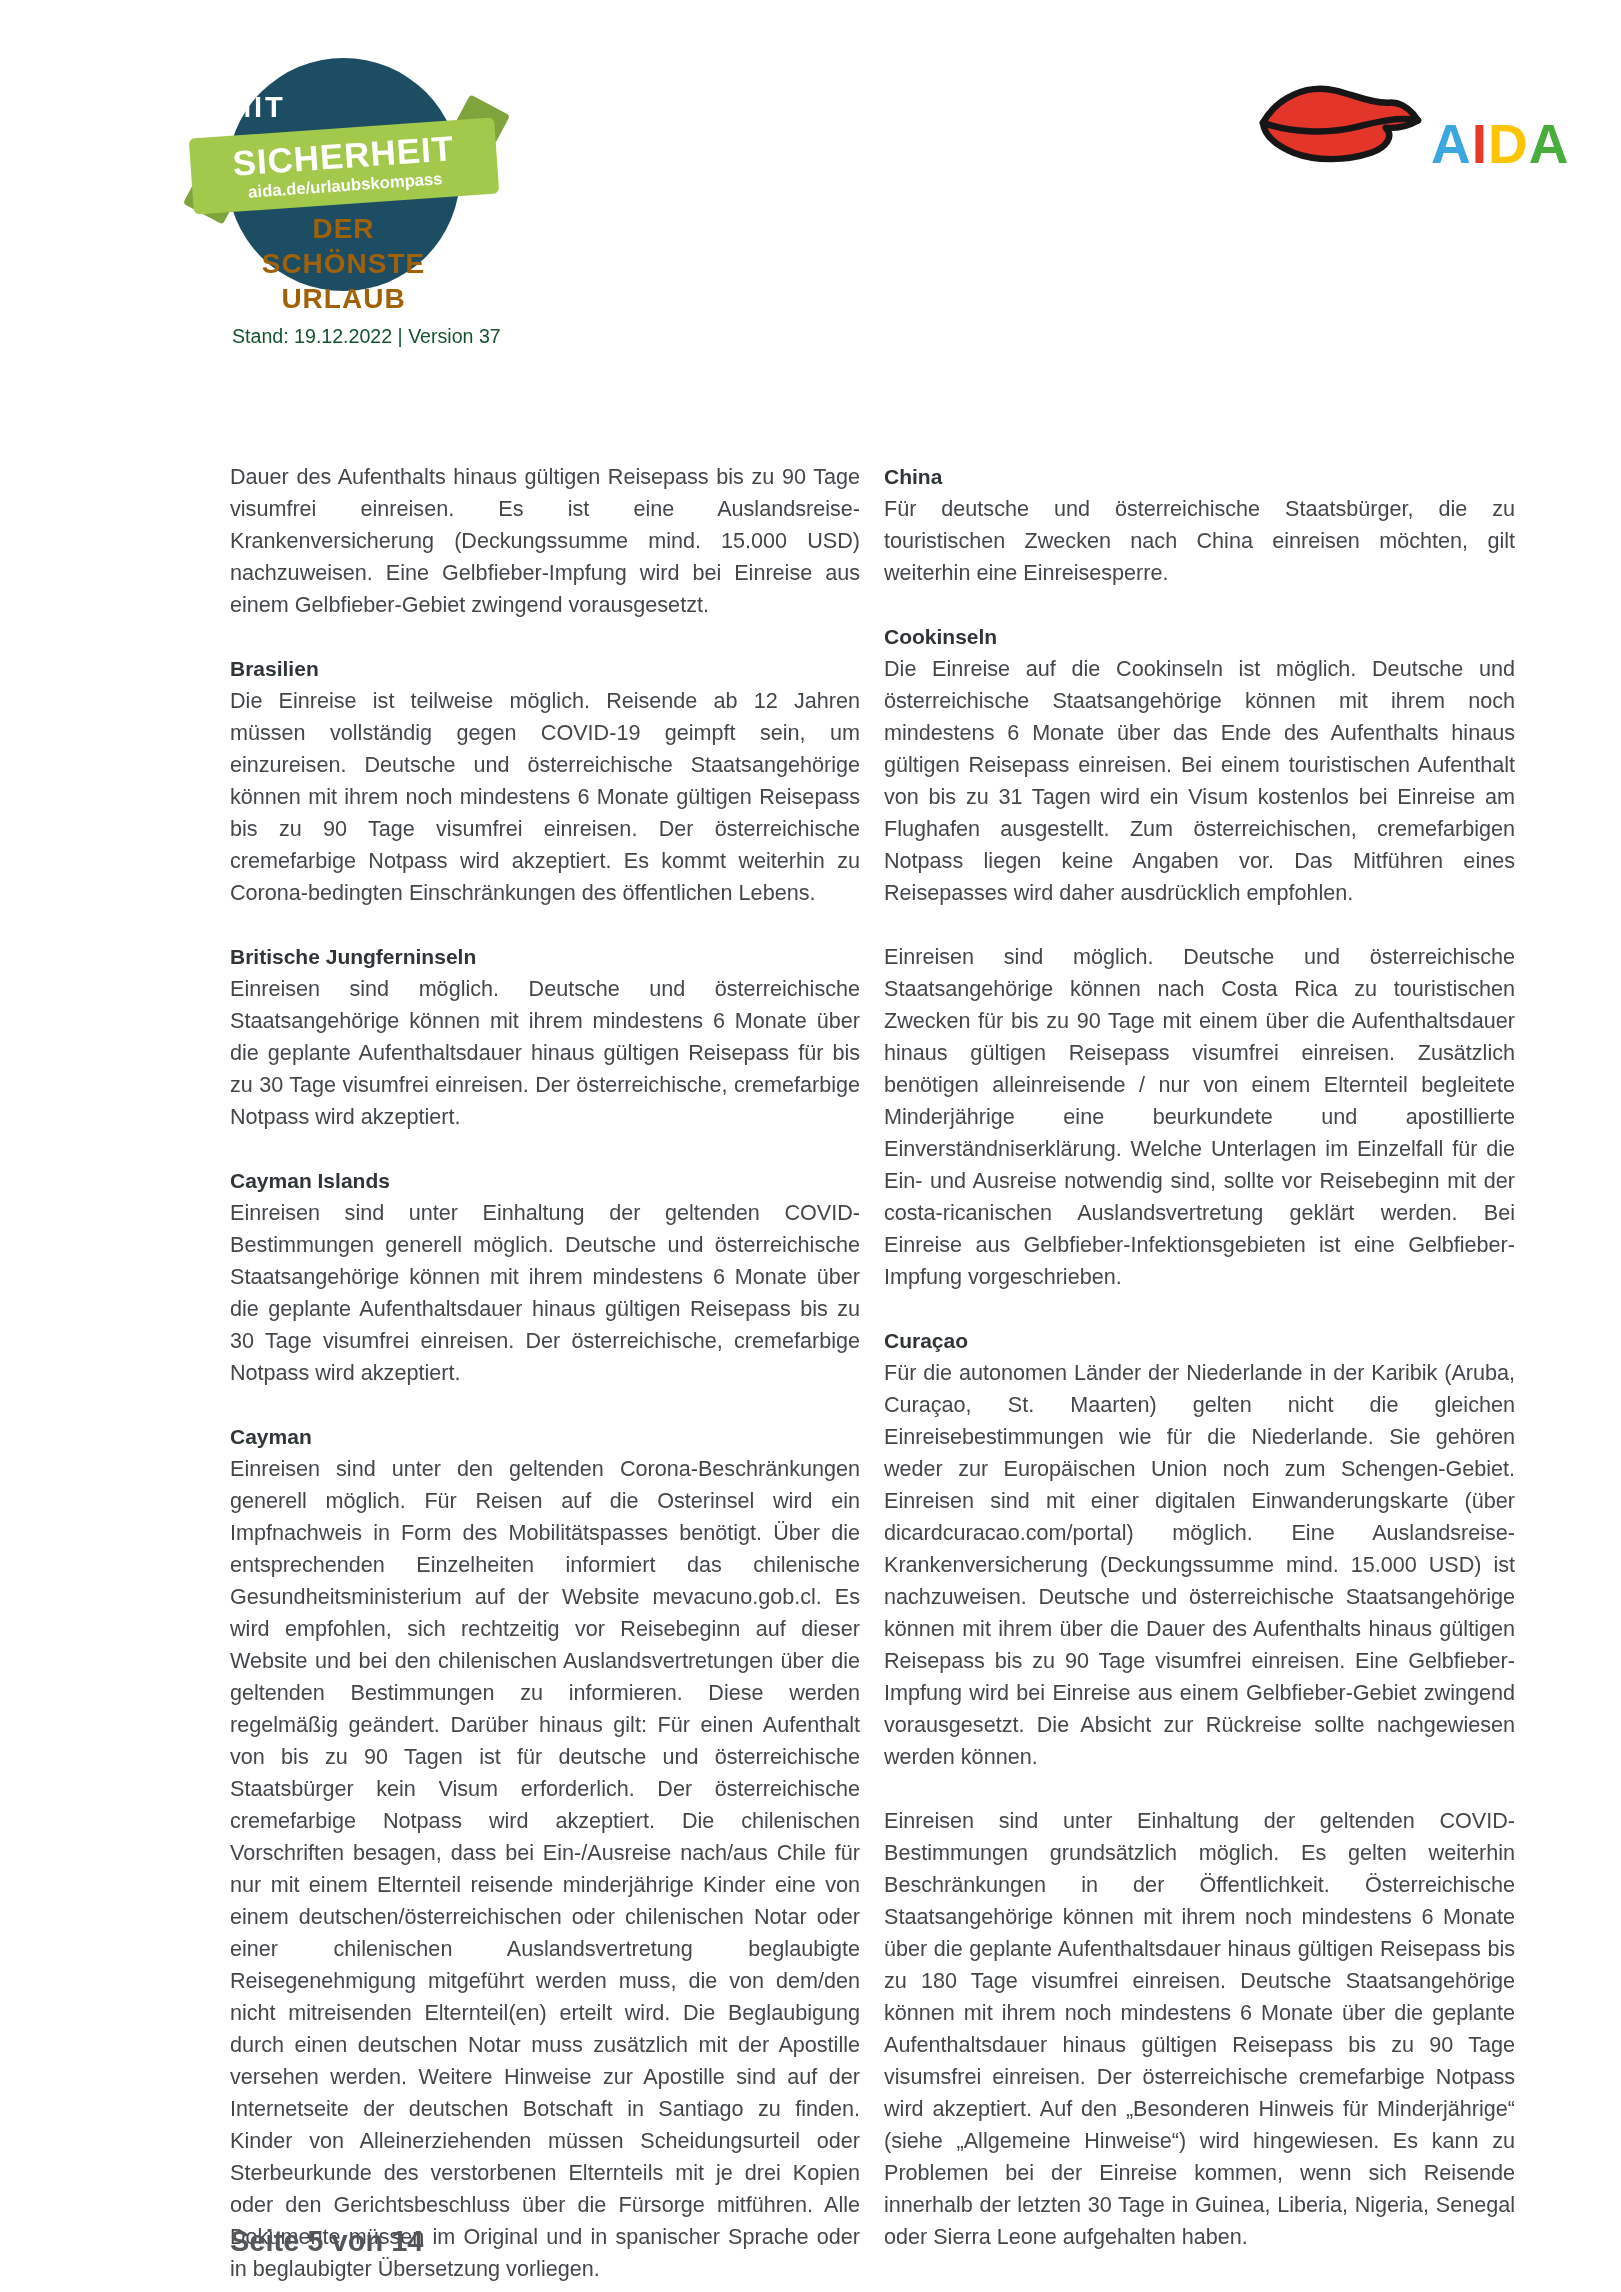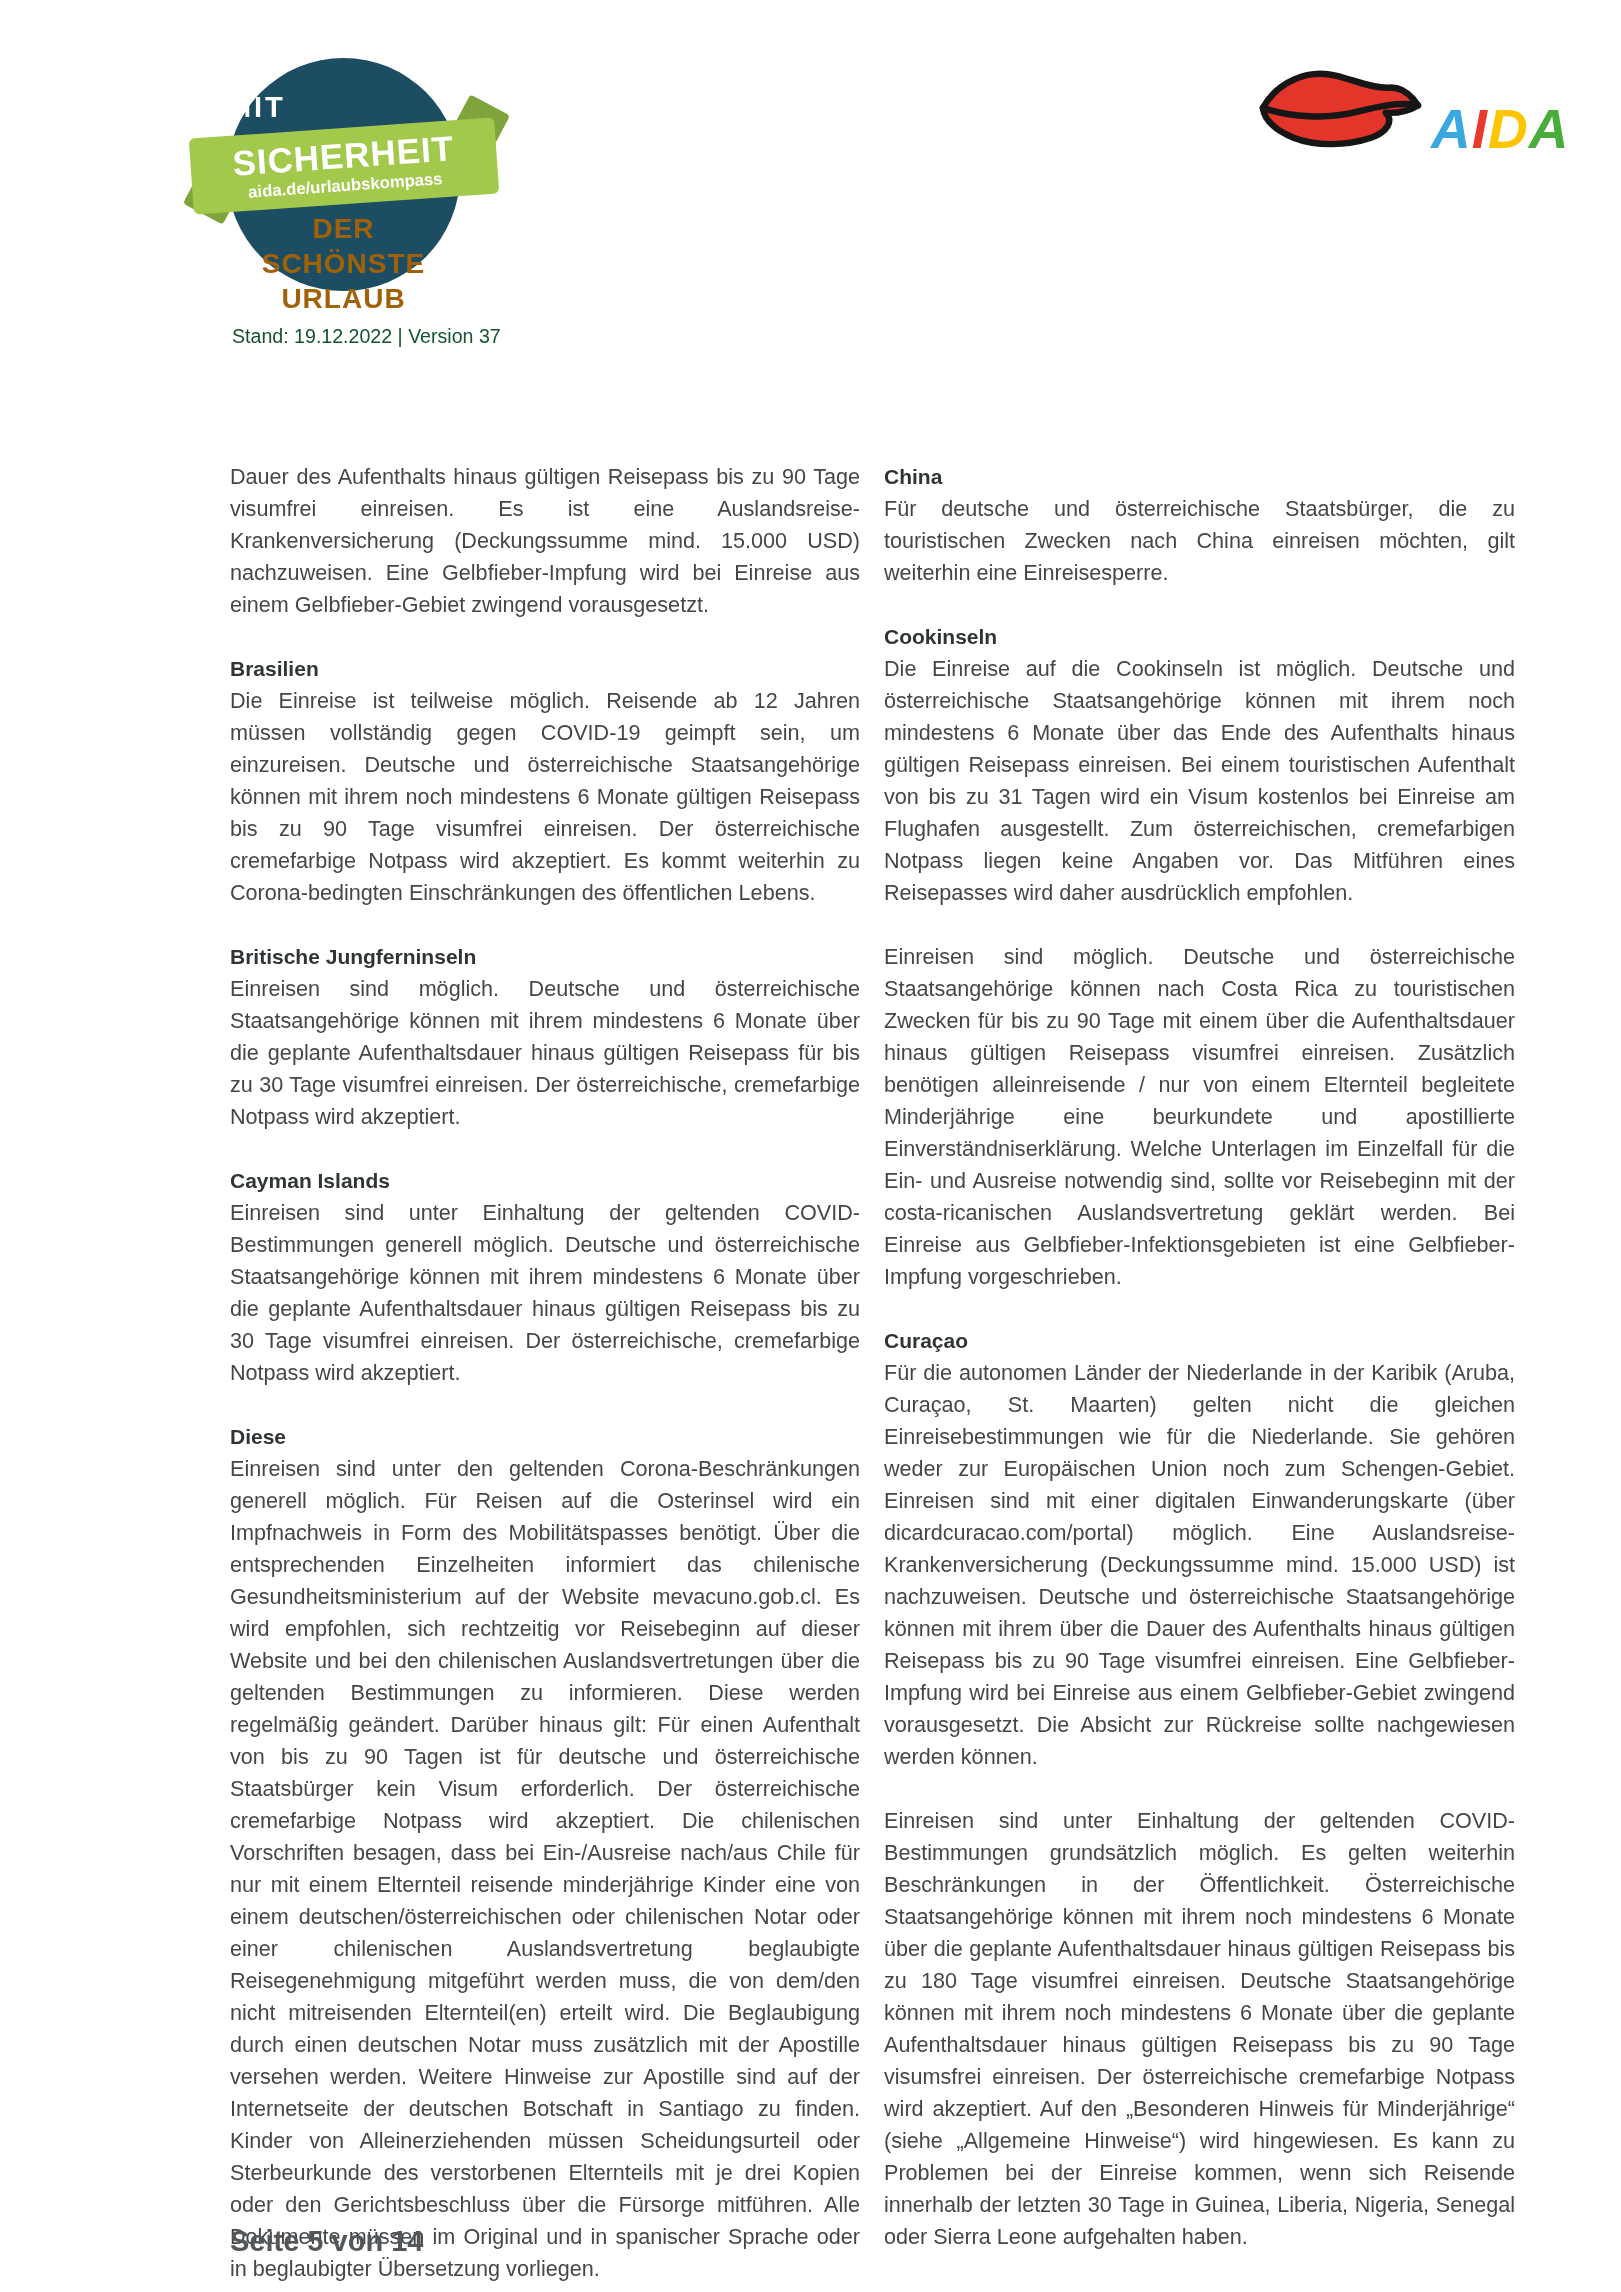--- a/index.html
+++ b/index.html
@@ -35,21 +35,21 @@
     z-index: 2;
   }
   .ribbon-title { color: #ffffff; font-weight: 700; font-size: 35px; line-height: 1; letter-spacing: 1px; }
   .ribbon-subtitle { color: #ffffff; font-weight: 700; font-size: 16.7px; margin-top: 4.9px; line-height: 1; }
   .badge-bottom {
     position: absolute; left: 41px; top: 157px; width: 233px; text-align: center;
     color: #a16207; font-weight: 700; font-size: 28px; line-height: 35px; letter-spacing: 1px; z-index: 3;
   }
 
   
-  .aida-logo { position: absolute; left: 1237px; top: 55px; width: 338px; height: 118px; font-style: italic; }
+  .aida-logo { position: absolute; left: 1237px; top: 70px; width: 338px; height: 118px; }
   .lips { position: absolute; left: 7.8px; top: 5.9px; }
   .aida-text {
     position: absolute; left: 194px; top: 47px; font-size: 55px; font-weight: 800;
     line-height: 1; letter-spacing: 1px; font-family: "Liberation Sans", sans-serif;
   }
   .l-blue   { color: #3ba7e0; }
   .l-red    { color: #e8392b; }
   .l-yellow { color: #ffc400; }
   .l-green  { color: #49ad3c; }
 
@@ -125,21 +125,21 @@
       <h3>Britische Jungferninseln</h3>
       <p>Einreisen sind möglich. Deutsche und österreichische Staatsangehörige können mit ihrem mindestens 6 Monate über die geplante Aufenthaltsdauer hinaus gültigen Reisepass für bis zu 30 Tage visumfrei einreisen. Der österreichische, cremefarbige Notpass wird akzeptiert.</p>
     </div>
 
     <div class="section">
       <h3>Cayman Islands</h3>
       <p>Einreisen sind unter Einhaltung der geltenden COVID-Bestimmungen generell möglich. Deutsche und österreichische Staatsangehörige können mit ihrem mindestens 6 Monate über die geplante Aufenthaltsdauer hinaus gültigen Reisepass bis zu 30 Tage visumfrei einreisen. Der österreichische, cremefarbige Notpass wird akzeptiert.</p>
     </div>
 
     <div class="section">
-      <h3>Diese</h3>
+      <h3>Cayman</h3>
       <p>Einreisen sind unter den geltenden Corona-Beschränkungen generell möglich. Für Reisen auf die Osterinsel wird ein Impfnachweis in Form des Mobilitätspasses benötigt. Über die entsprechenden Einzelheiten informiert das chilenische Gesundheitsministerium auf der Website mevacuno.gob.cl. Es wird empfohlen, sich rechtzeitig vor Reisebeginn auf dieser Website und bei den chilenischen Auslandsvertretungen über die geltenden Bestimmungen zu informieren. Diese werden regelmäßig geändert. Darüber hinaus gilt: Für einen Aufenthalt von bis zu 90 Tagen ist für deutsche und österreichische Staatsbürger kein Visum erforderlich. Der österreichische cremefarbige Notpass wird akzeptiert. Die chilenischen Vorschriften besagen, dass bei Ein-/Ausreise nach/aus Chile für nur mit einem Elternteil reisende minderjährige Kinder eine von einem deutschen/österreichischen oder chilenischen Notar oder einer chilenischen Auslandsvertretung beglaubigte Reisegenehmigung mitgeführt werden muss, die von dem/den nicht mitreisenden Elternteil(en) erteilt wird. Die Beglaubigung durch einen deutschen Notar muss zusätzlich mit der Apostille versehen werden. Weitere Hinweise zur Apostille sind auf der Internetseite der deutschen Botschaft in Santiago zu finden. Kinder von Alleinerziehenden müssen Scheidungsurteil oder Sterbeurkunde des verstorbenen Elternteils mit je drei Kopien oder den Gerichtsbeschluss über die Fürsorge mitführen. Alle Dokumente müssen im Original und in spanischer Sprache oder in beglaubigter Übersetzung vorliegen.</p>
     </div>
   </div>
 
   <div class="col col-right">
     <div class="section">
       <h3>China</h3>
       <p>Für deutsche und österreichische Staatsbürger, die zu touristischen Zwecken nach China einreisen möchten, gilt weiterhin eine Einreisesperre.</p>
     </div>
 

